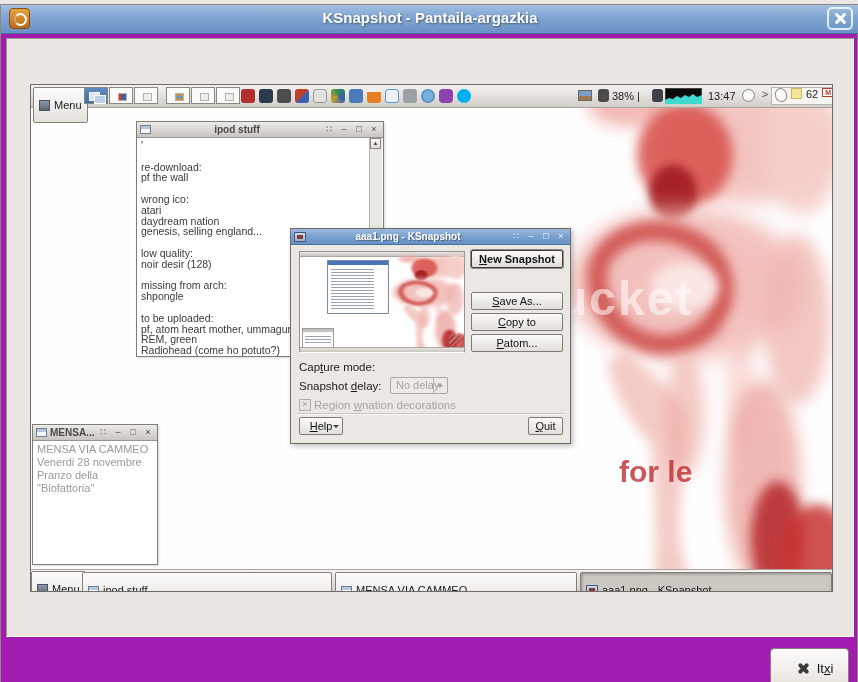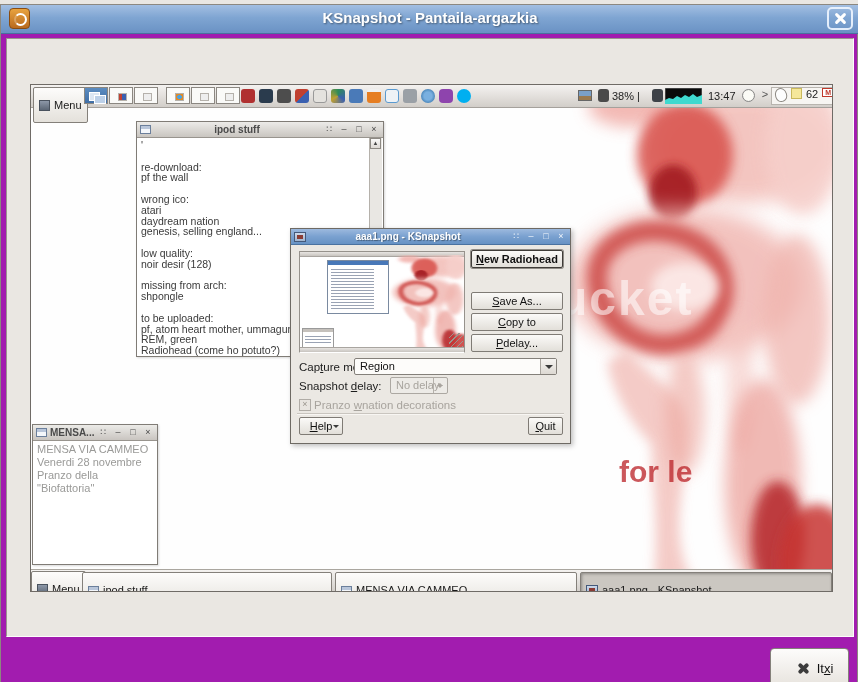--- a/index.html
+++ b/index.html
@@ -270,44 +270,38 @@
           <div class="mini-lines" style="top:6px;left:3px;right:14px"></div>
         </div>
         <div class="abs" style="left:2px;top:76px;width:30px;height:24px;background:#fff;border:1px solid #9a9a9a">
           <div style="height:3px;background:#c5c1bc"></div>
           <div class="mini-lines" style="top:5px;bottom:8px"></div>
         </div>
         <div class="mini-strip" style="bottom:0;border-top:1px solid #a9a5a0;border-bottom:none"></div>
         <div class="grip"></div>
       </div>
 
-      <div class="dbtn default" style="top:21px"><span></span><span class="ul">N</span><span>ew Radiohead</span></div>
+      <div class="dbtn default" style="top:21px"><span></span><span class="ul">N</span><span>ew Snapshot</span></div>
       <div class="dbtn" style="top:63px"><span></span><span class="ul">S</span><span>ave As...</span></div>
       <div class="dbtn" style="top:84px"><span></span><span class="ul">C</span><span>opy to Radiohead</span></div>
-      <div class="dbtn" style="top:105px"><span></span><span class="ul">P</span><span>delay...</span></div>
+      <div class="dbtn" style="top:105px"><span></span><span class="ul">P</span><span>atom...</span></div>
 
       <div class="dlabel" style="top:132px"><span>Cap</span><span class="ul">t</span><span>ure mode:</span></div>
-      <div class="combo" style="top:129px">
-        <span>Region</span>
-        <span class="arrowbox">
-            <i class="tri"></i>
-          </span>
-      </div>
 
       <div class="dlabel" style="top:151px"><span>Snapshot </span><span class="ul">d</span><span>elay:</span></div>
       <div class="spin" style="top:148px">
         <span>No delay</span>
         <span class="sp">
             <i class="up"></i>
             <i class="dn"></i>
           </span>
       </div>
 
       <div class="chk" style="top:170px">×</div>
-      <div class="dlabel gray" style="left:23px;top:170px"><span>Pranzo </span><span class="ul">w</span><span>nation decorations</span></div>
+      <div class="dlabel gray" style="left:23px;top:170px"><span>Region </span><span class="ul">w</span><span>nation decorations</span></div>
 
       <div class="hrline" style="top:184px"></div>
 
       <div class="dbtn" style="left:8px;top:188px;width:44px"><span></span><span class="ul">H</span><span>elp</span><i class="tri" style="left:auto;right:3px;top:7px;border-width:3px"></i></div>
       <div class="dbtn" style="left:237px;top:188px;width:35px"><span></span><span class="ul">Q</span><span>uit</span></div>
     </div>
 
     <div id="taskbar" class="strip abs">
       <div class="kbtn abs" style="left:0;top:1px;height:19px">
         <span class="menu-ico"></span>

